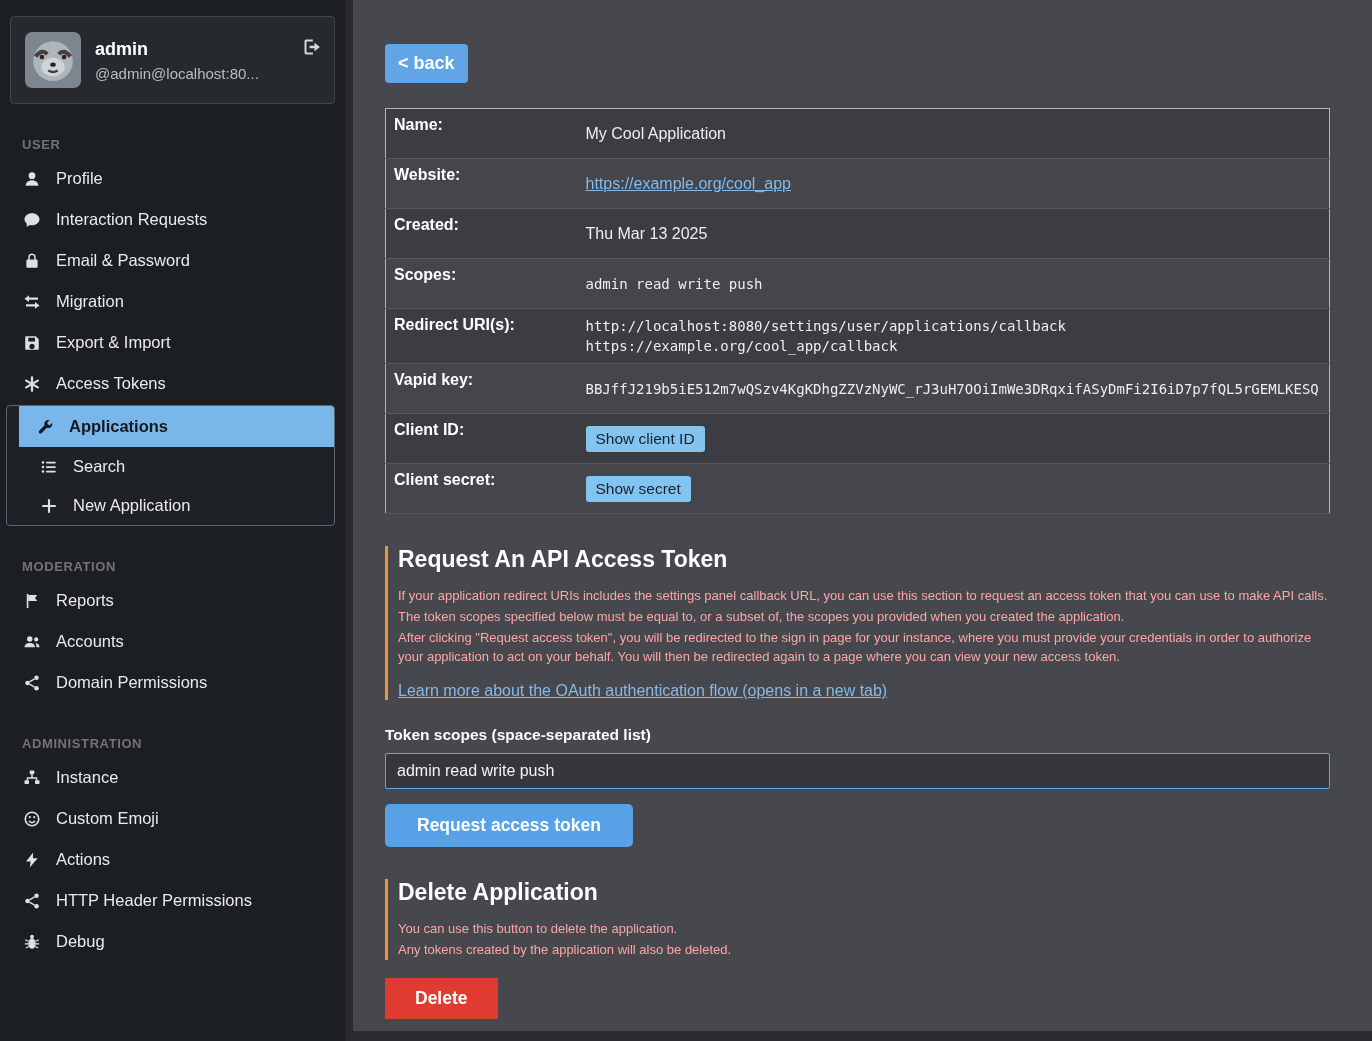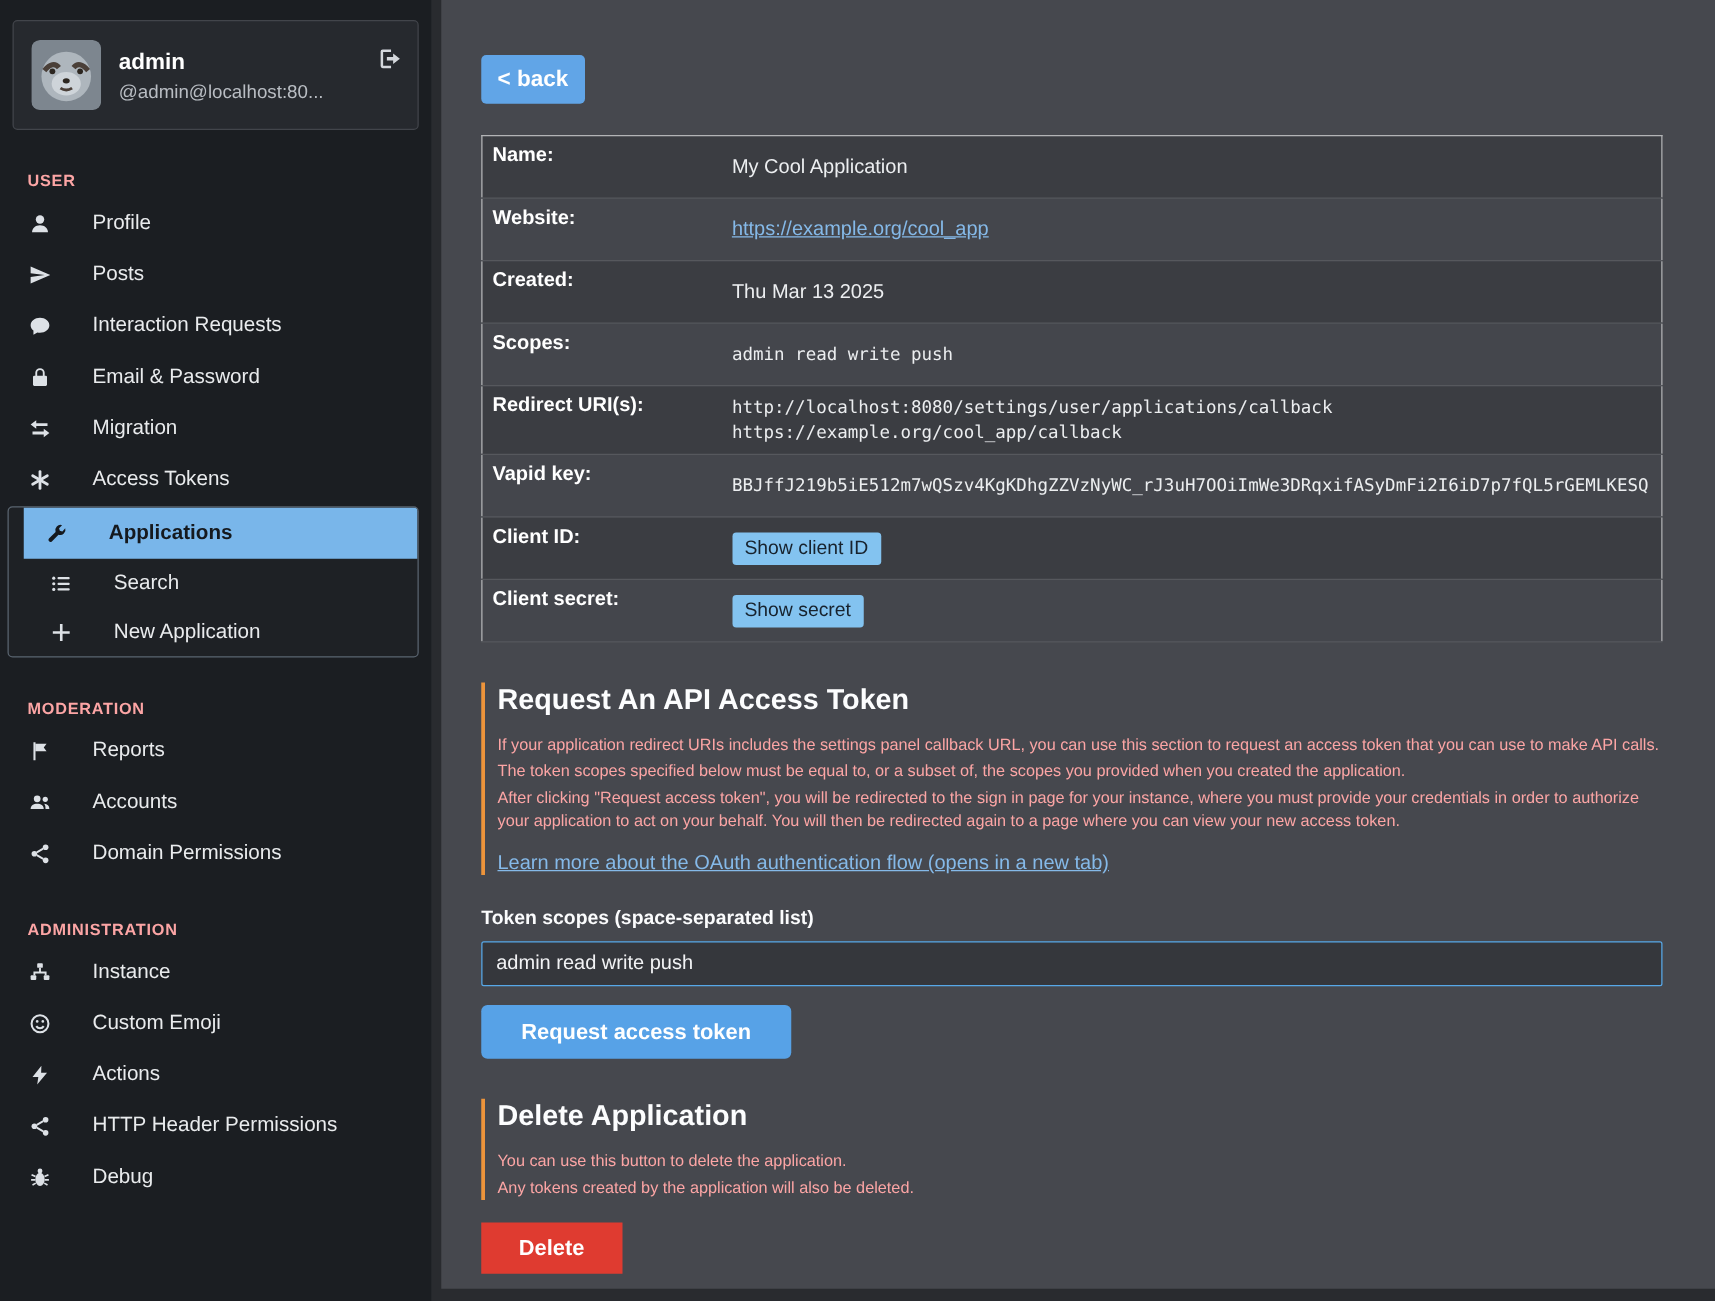--- a/index.html
+++ b/index.html
@@ -28,25 +28,25 @@
   }
   .avatar { width: 56px; height: 56px; border-radius: 6px; overflow: hidden; flex: 0 0 56px; }
   .avatar svg { display: block; width: 56px; height: 56px; }
   .user-meta { min-width: 0; }
   .user-name { font-weight: bold; font-size: 18px; color: #ffffff; margin-bottom: 5px; }
   .user-handle { font-size: 15px; color: #b9bdc3; white-space: nowrap; overflow: hidden; }
   .logout { position: absolute; right: 12px; top: 20px; color: #d4d8dd; cursor: pointer; }
   .logout svg { width: 20px; height: 20px; display: block; }
 
   .section-title {
-    color: #fca5a5; font-size: 13px; font-weight: bold;
+    color: #737373; font-size: 13px; font-weight: bold;
     letter-spacing: 0.6px; margin: 33px 22px 6px 22px;
   }
   .nav-item {
-    display: flex; align-items: center; gap: 32px;
+    display: flex; align-items: center; gap: 14px;
     padding: 11px 16px 11px 22px;
     font-size: 16.5px; color: #e9ebed;
     cursor: pointer; text-decoration: none;
   }
   .nav-item .icon { width: 20px; display: flex; justify-content: center; color: #dde1e6; }
   .nav-item .icon svg { width: 18px; height: 18px; display: block; }
 
   .app-group {
     margin: 1px 10px 4px 6px;
     border: 1px solid #5a6570;
@@ -172,28 +172,20 @@
             <svg viewBox="0 0 24 24" fill="currentColor">
               <circle cx="12" cy="7.5" r="4.5"></circle>
               <path d="M3.5 21c0-4.5 3.8-7.5 8.5-7.5s8.5 3 8.5 7.5z"></path>
             </svg>
           </span>
         <span>Profile</span>
       </a>
       <a class="nav-item">
         <span class="icon">
             <svg viewBox="0 0 24 24" fill="currentColor">
-              <path d="M2 21l21-9L2 3v7l15 2-15 2z"></path>
-            </svg>
-          </span>
-        <span>Posts</span>
-      </a>
-      <a class="nav-item">
-        <span class="icon">
-            <svg viewBox="0 0 24 24" fill="currentColor">
               <path d="M12 3C6.5 3 2 6.6 2 11c0 2.2 1.1 4.2 3 5.6V21l4.2-2.4c.9.2 1.8.4 2.8.4 5.5 0 10-3.6 10-8S17.5 3 12 3z"></path>
             </svg>
           </span>
         <span>Interaction Requests</span>
       </a>
       <a class="nav-item">
         <span class="icon">
             <svg viewBox="0 0 24 24" fill="currentColor">
               <path d="M7 10V7a5 5 0 0 1 10 0v3h1a1.5 1.5 0 0 1 1.5 1.5v8A1.5 1.5 0 0 1 18 21H6a1.5 1.5 0 0 1-1.5-1.5v-8A1.5 1.5 0 0 1 6 10h1zm2 0h6V7a3 3 0 0 0-6 0v3z"></path>
             </svg>
@@ -201,20 +193,28 @@
         <span>Email &amp; Password</span>
       </a>
       <a class="nav-item">
         <span class="icon">
             <svg viewBox="0 0 24 24" fill="currentColor">
               <path d="M8 3 2 7.5 8 12V9h12V6H8V3z"></path>
               <path d="M16 12v3H4v3h12v3l6-4.5-6-4.5z"></path>
             </svg>
           </span>
         <span>Migration</span>
+      </a>
+      <a class="nav-item">
+        <span class="icon">
+            <svg viewBox="0 0 24 24" fill="currentColor">
+              <path d="M4 3h13l4 4v13a1 1 0 0 1-1 1H4a1 1 0 0 1-1-1V4a1 1 0 0 1 1-1zm3 2v5h9V5H7zm5 8a3.5 3.5 0 1 0 0 7 3.5 3.5 0 0 0 0-7z"></path>
+            </svg>
+          </span>
+        <span>Export &amp; Import</span>
       </a>
       <a class="nav-item">
         <span class="icon">
             <svg viewBox="0 0 24 24">
               <g stroke="currentColor" stroke-width="3" stroke-linecap="round">
                 <line x1="12" y1="3" x2="12" y2="21"></line>
                 <line x1="4.2" y1="7.5" x2="19.8" y2="16.5"></line>
                 <line x1="19.8" y1="7.5" x2="4.2" y2="16.5"></line>
               </g>
             </svg>

